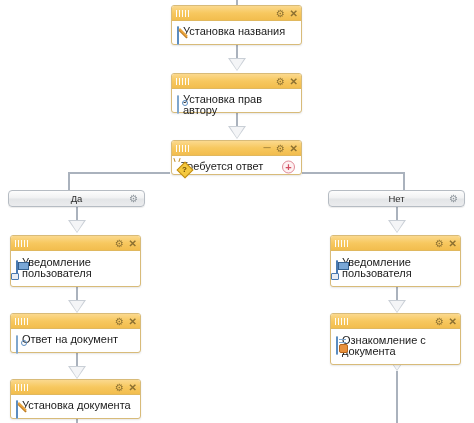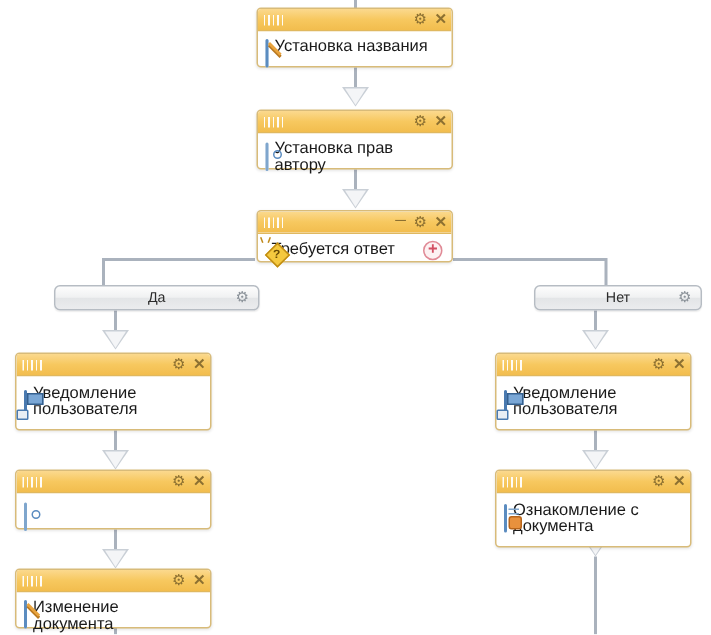--- a/index.html
+++ b/index.html
@@ -301,21 +301,20 @@
     height: 17px;
     background: linear-gradient(to bottom, #fdfdfd 0%, #f0f1f2 48%, #e3e5e7 52%, #ebecee 100%);
     border: 1px solid #b6bcc3;
     border-radius: 4px;
     box-sizing: border-box;
     box-shadow: 0 1px 1px rgba(0,0,0,0.08);
     display: flex;
     align-items: center;
     justify-content: center;
     cursor: pointer;
-    margin-left: 28px;
   }
   .branch-label {
     font-size: 9.5px;
     color: #2b2b2b;
   }
   .branch-gear {
     position: absolute;
     right: 6px;
     top: 50%;
     transform: translateY(-50%);
@@ -426,21 +425,21 @@
       <span class="node-label">Требуется ответ</span>
       <span class="plus-btn">+</span>
     </div>
   </div>
 
   <div class="branch" style="left:8px; top:190px; width:137px;">
     <span class="branch-label">Да</span>
     <span class="branch-gear">⚙</span>
   </div>
 
-  <div class="branch" style="left:328px; top:190px; width:112px;">
+  <div class="branch" style="left:328px; top:190px; width:137px;">
     <span class="branch-label">Нет</span>
     <span class="branch-gear">⚙</span>
   </div>
 
   <div class="node" style="left:10px; top:235px; width:131px; height:52px;">
     <div class="node-header">
       <span class="grip"></span>
       <span class="hdr-icons">
         <span class="hdr-icon gear">⚙</span>
         <span class="hdr-icon close">✕</span>
@@ -456,34 +455,35 @@
   <div class="node" style="left:10px; top:313px; width:131px; height:40px;">
     <div class="node-header">
       <span class="grip"></span>
       <span class="hdr-icons">
         <span class="hdr-icon gear">⚙</span>
         <span class="hdr-icon close">✕</span>
       </span>
     </div>
     <div class="node-body">
       <span class="bicon"><span class="icon-square"></span></span>
+      <span class="node-label">Ответ на документ</span>
     </div>
   </div>
 
   <div class="node" style="left:10px; top:379px; width:131px; height:40px;">
     <div class="node-header">
       <span class="grip"></span>
       <span class="hdr-icons">
         <span class="hdr-icon gear">⚙</span>
         <span class="hdr-icon close">✕</span>
       </span>
     </div>
     <div class="node-body">
       <span class="bicon"><span class="icon-edit"></span></span>
-      <span class="node-label">Изменение документа</span>
+      <span class="node-label">Установка документа</span>
     </div>
   </div>
 
   <div class="node" style="left:330px; top:235px; width:131px; height:52px;">
     <div class="node-header">
       <span class="grip"></span>
       <span class="hdr-icons">
         <span class="hdr-icon gear">⚙</span>
         <span class="hdr-icon close">✕</span>
       </span>

